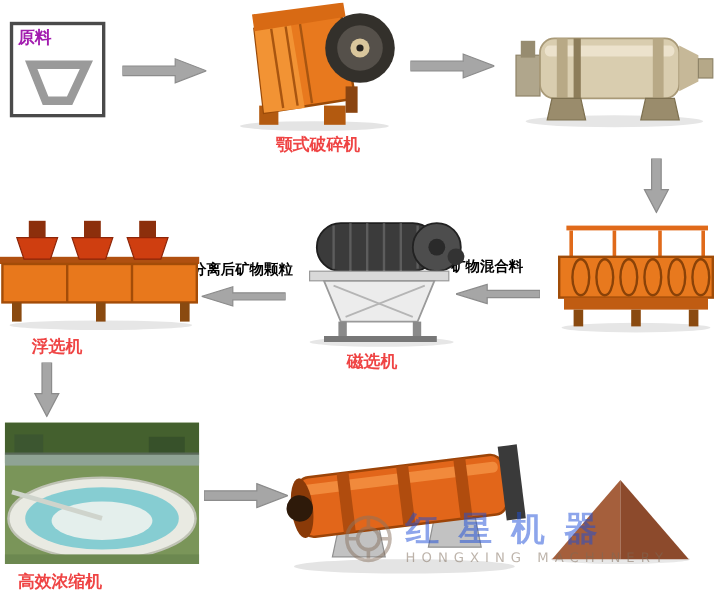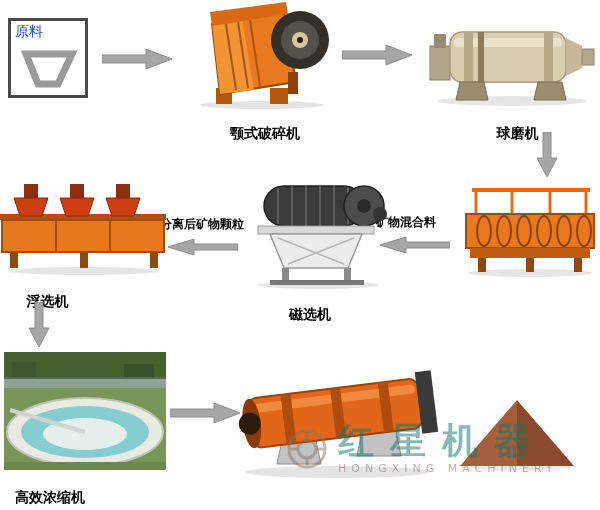--- a/index.html
+++ b/index.html
@@ -1,23 +1,23 @@
 <!DOCTYPE html>
 <html><head>
 <meta charset="utf-8">
 <style>
   * { margin:0; padding:0; box-sizing:border-box; }
   html,body { background:#ffffff; font-family:"DejaVu Sans","Liberation Sans",sans-serif; }
   #stage { position:relative; width:600px; height:510px; background:#fff; overflow:hidden; }
   .node, .arrow, .mlabel, .flabel, .watermark { position:absolute; }
-  .mlabel { font-size:14px; font-weight:bold; color:#000000; text-align:center; white-space:nowrap;margin-top:13px; }
+  .mlabel { font-size:14px; font-weight:bold; color:#ef4444; text-align:center; white-space:nowrap; }
   .flabel { font-size:12px; font-weight:bold; color:#000; white-space:nowrap;text-align:right; }
-  .raw-label { position:absolute; left:7px; top:5px; font-size:14px; font-weight:normal; color:#1d4ed8; }
+  .raw-label { position:absolute; left:7px; top:5px; font-size:14px; font-weight:bold; color:#a21caf; }
   .watermark { display:flex; align-items:center; gap:10px; opacity:0.5; pointer-events:none; }
-  .wm-text { font-size:36px; font-weight:bold; letter-spacing:16px; color:#0f766e; white-space:nowrap; line-height:1; }
+  .wm-text { font-size:28px; font-weight:bold; letter-spacing:16px; color:#1d4ed8; white-space:nowrap; line-height:1; }
   .wm-sub  { font-size:11px; letter-spacing:5px; color:#7d6a58; margin-top:3px; white-space:nowrap; }
 </style>
 </head>
 <body>
 
 <div id="stage">
 
   <div class="node" style="left:8px;top:18px;width:80px;height:80px">
     <svg width="80" height="80" viewBox="0 0 80 80">
       <rect x="1.5" y="1.5" width="77" height="77" fill="#ffffff" stroke="#4a4a4a" stroke-width="3"></rect>
@@ -63,21 +63,20 @@
       <rect x="26" y="30" width="108" height="9" rx="4" fill="#ece2cc"></rect>
       <rect x="36" y="24" width="9" height="50" fill="#b8a986"></rect>
       <rect x="50" y="24" width="6" height="50" fill="#8d7d5a"></rect>
       <rect x="116" y="24" width="9" height="50" fill="#b8a986"></rect>
       <polygon points="138,30 138,68 154,60 154,38" fill="#c6b898"></polygon>
       <rect x="154" y="41" width="12" height="16" fill="#b5a888" stroke="#8f8468" stroke-width="1"></rect>
       <polygon points="32,74 56,74 60,92 28,92" fill="#9a8c6c" stroke="#7d7050" stroke-width="1"></polygon>
       <polygon points="110,74 134,74 138,92 106,92" fill="#9a8c6c" stroke="#7d7050" stroke-width="1"></polygon>
     </svg>
   </div>
-  <div class="mlabel" style="left:440px;top:112px;width:155px">球磨机</div>
 
   <svg class="arrow" style="left:536px;top:132px" width="22" height="46" viewBox="0 0 22 46">
     <polygon points="7,0 15,0 15,26 21,26 11,45 1,26 7,26" fill="#a6a6a6" stroke="#8c8c8c" stroke-width="1"></polygon>
   </svg>
 
   <div class="node" style="left:462px;top:182px;width:136px;height:96px">
     <svg width="136" height="96" viewBox="0 0 136 96">
       <ellipse cx="68" cy="91" rx="62" ry="4" fill="#e6e6e6"></ellipse>
       <rect x="10" y="6" width="118" height="4" fill="#e06a1a"></rect>
       <line x1="14" y1="10" x2="14" y2="34" stroke="#e06a1a" stroke-width="3"></line>

